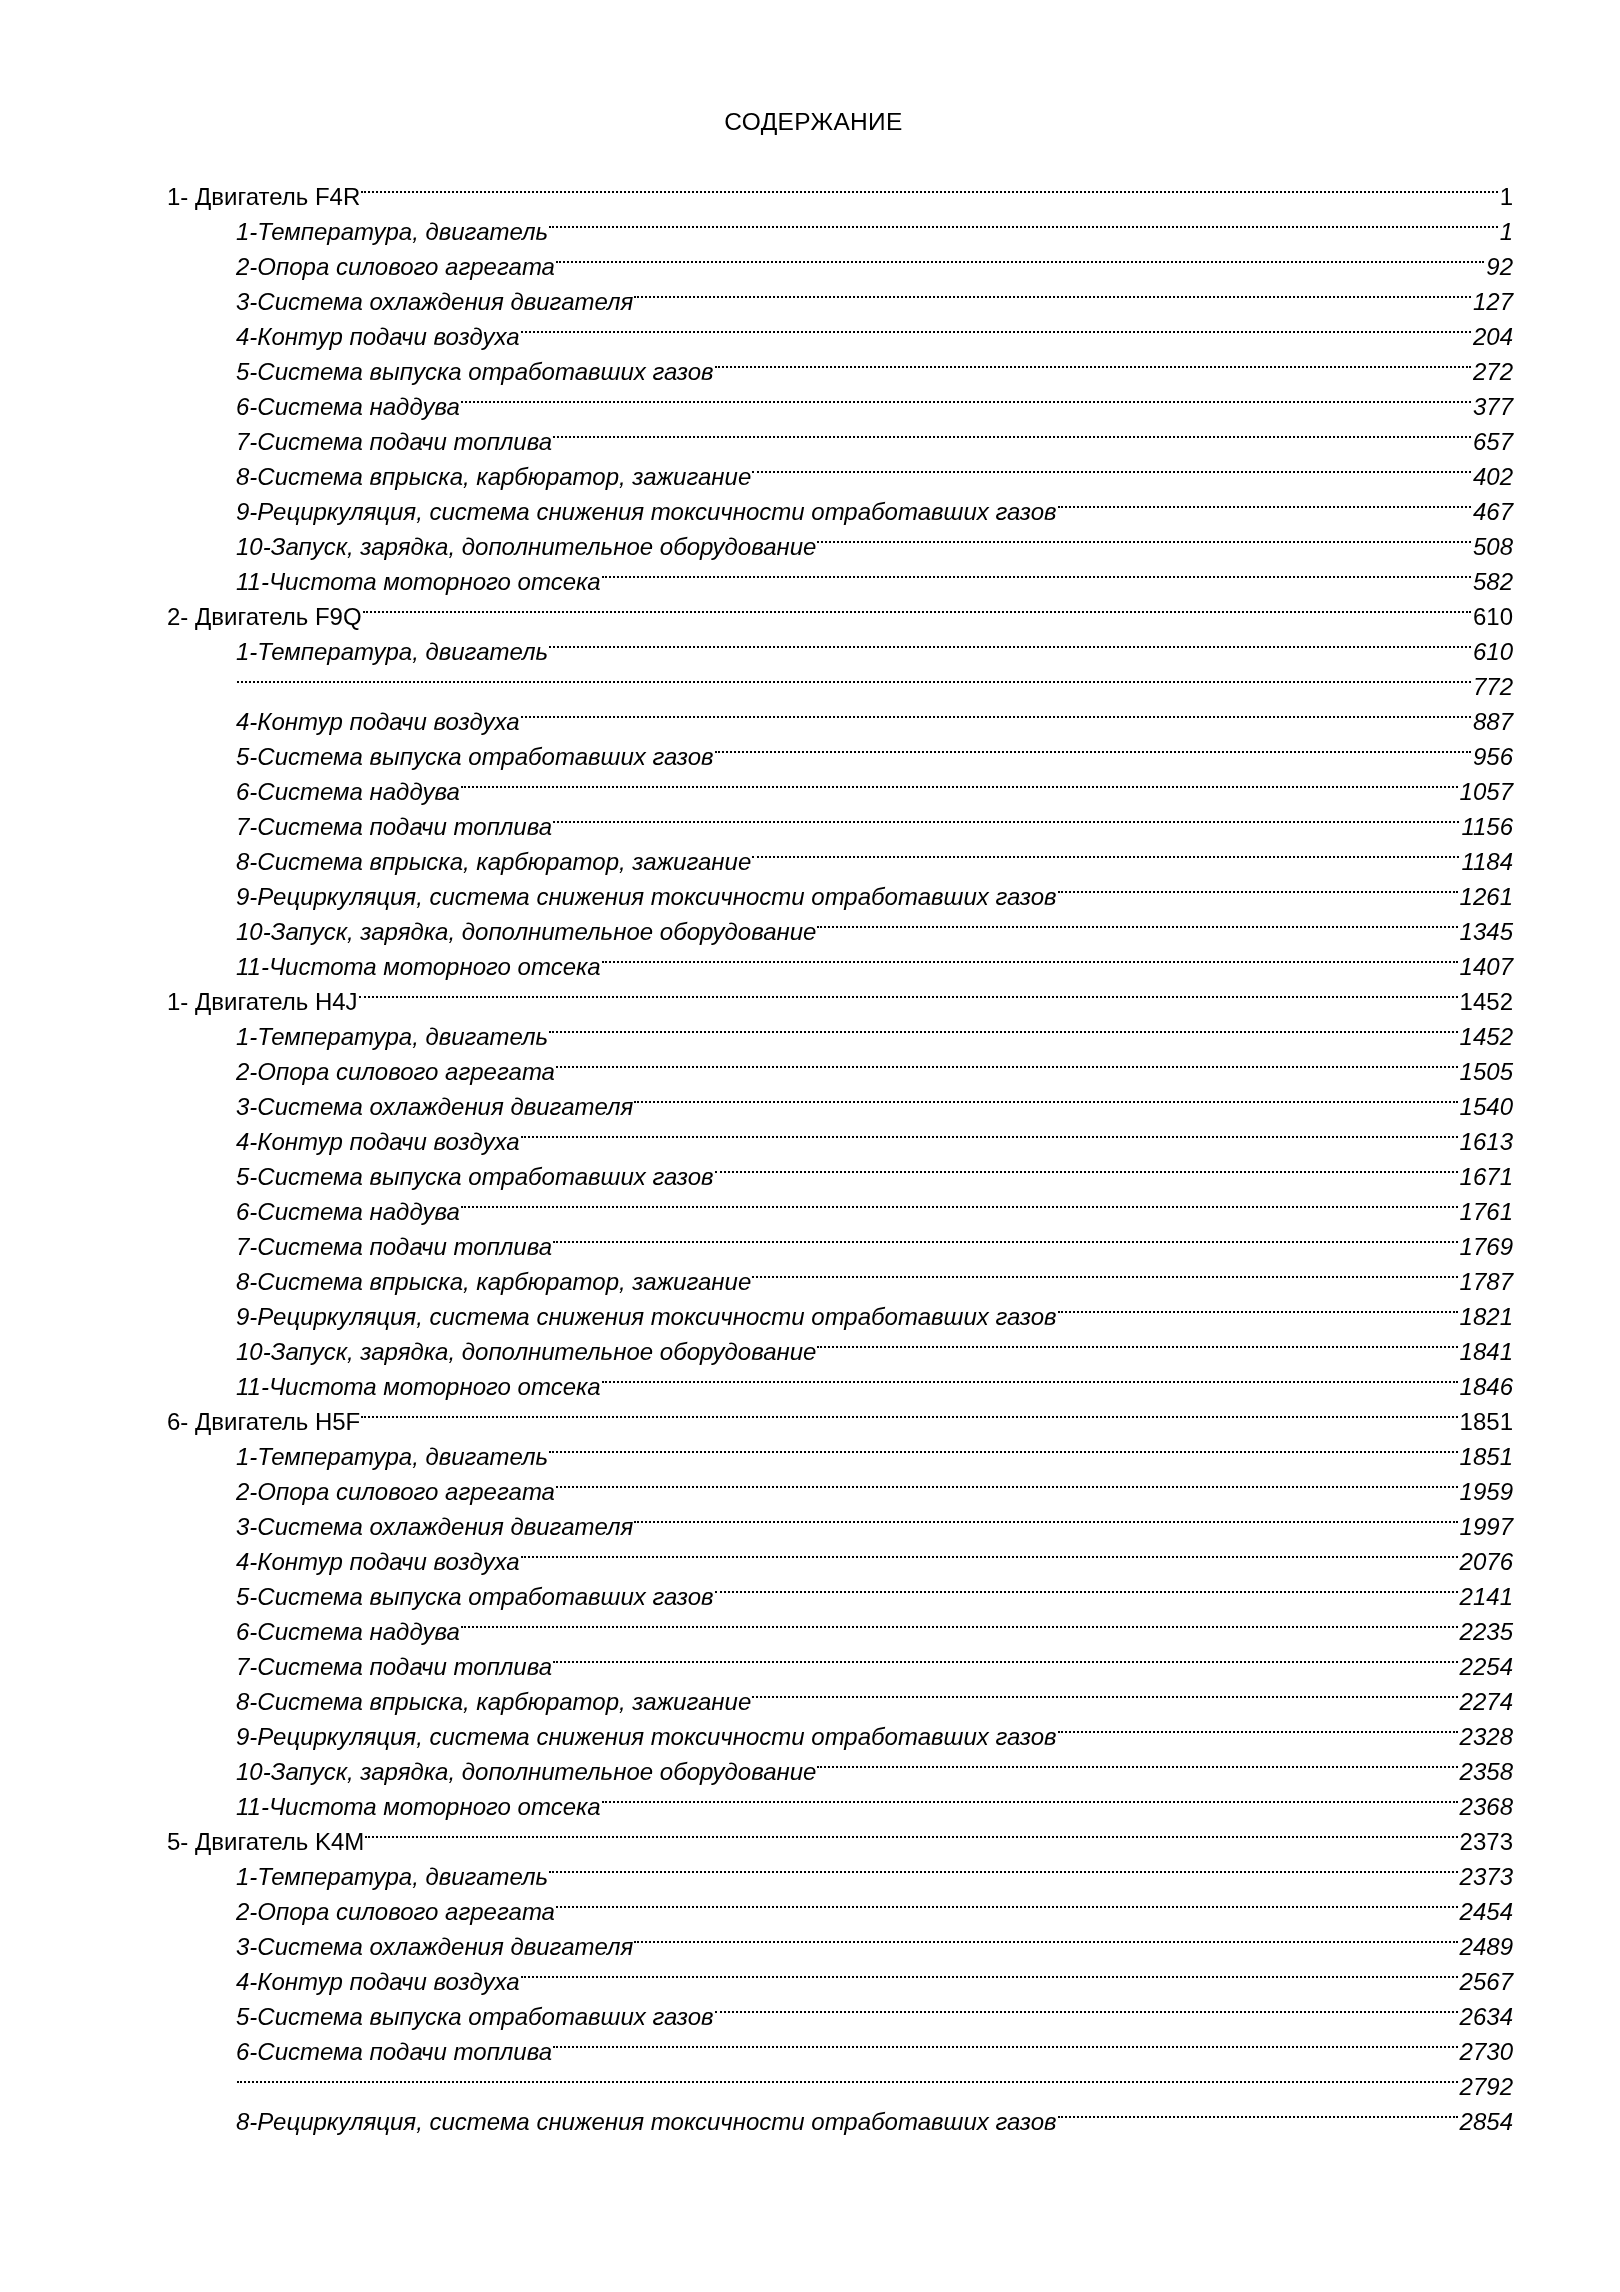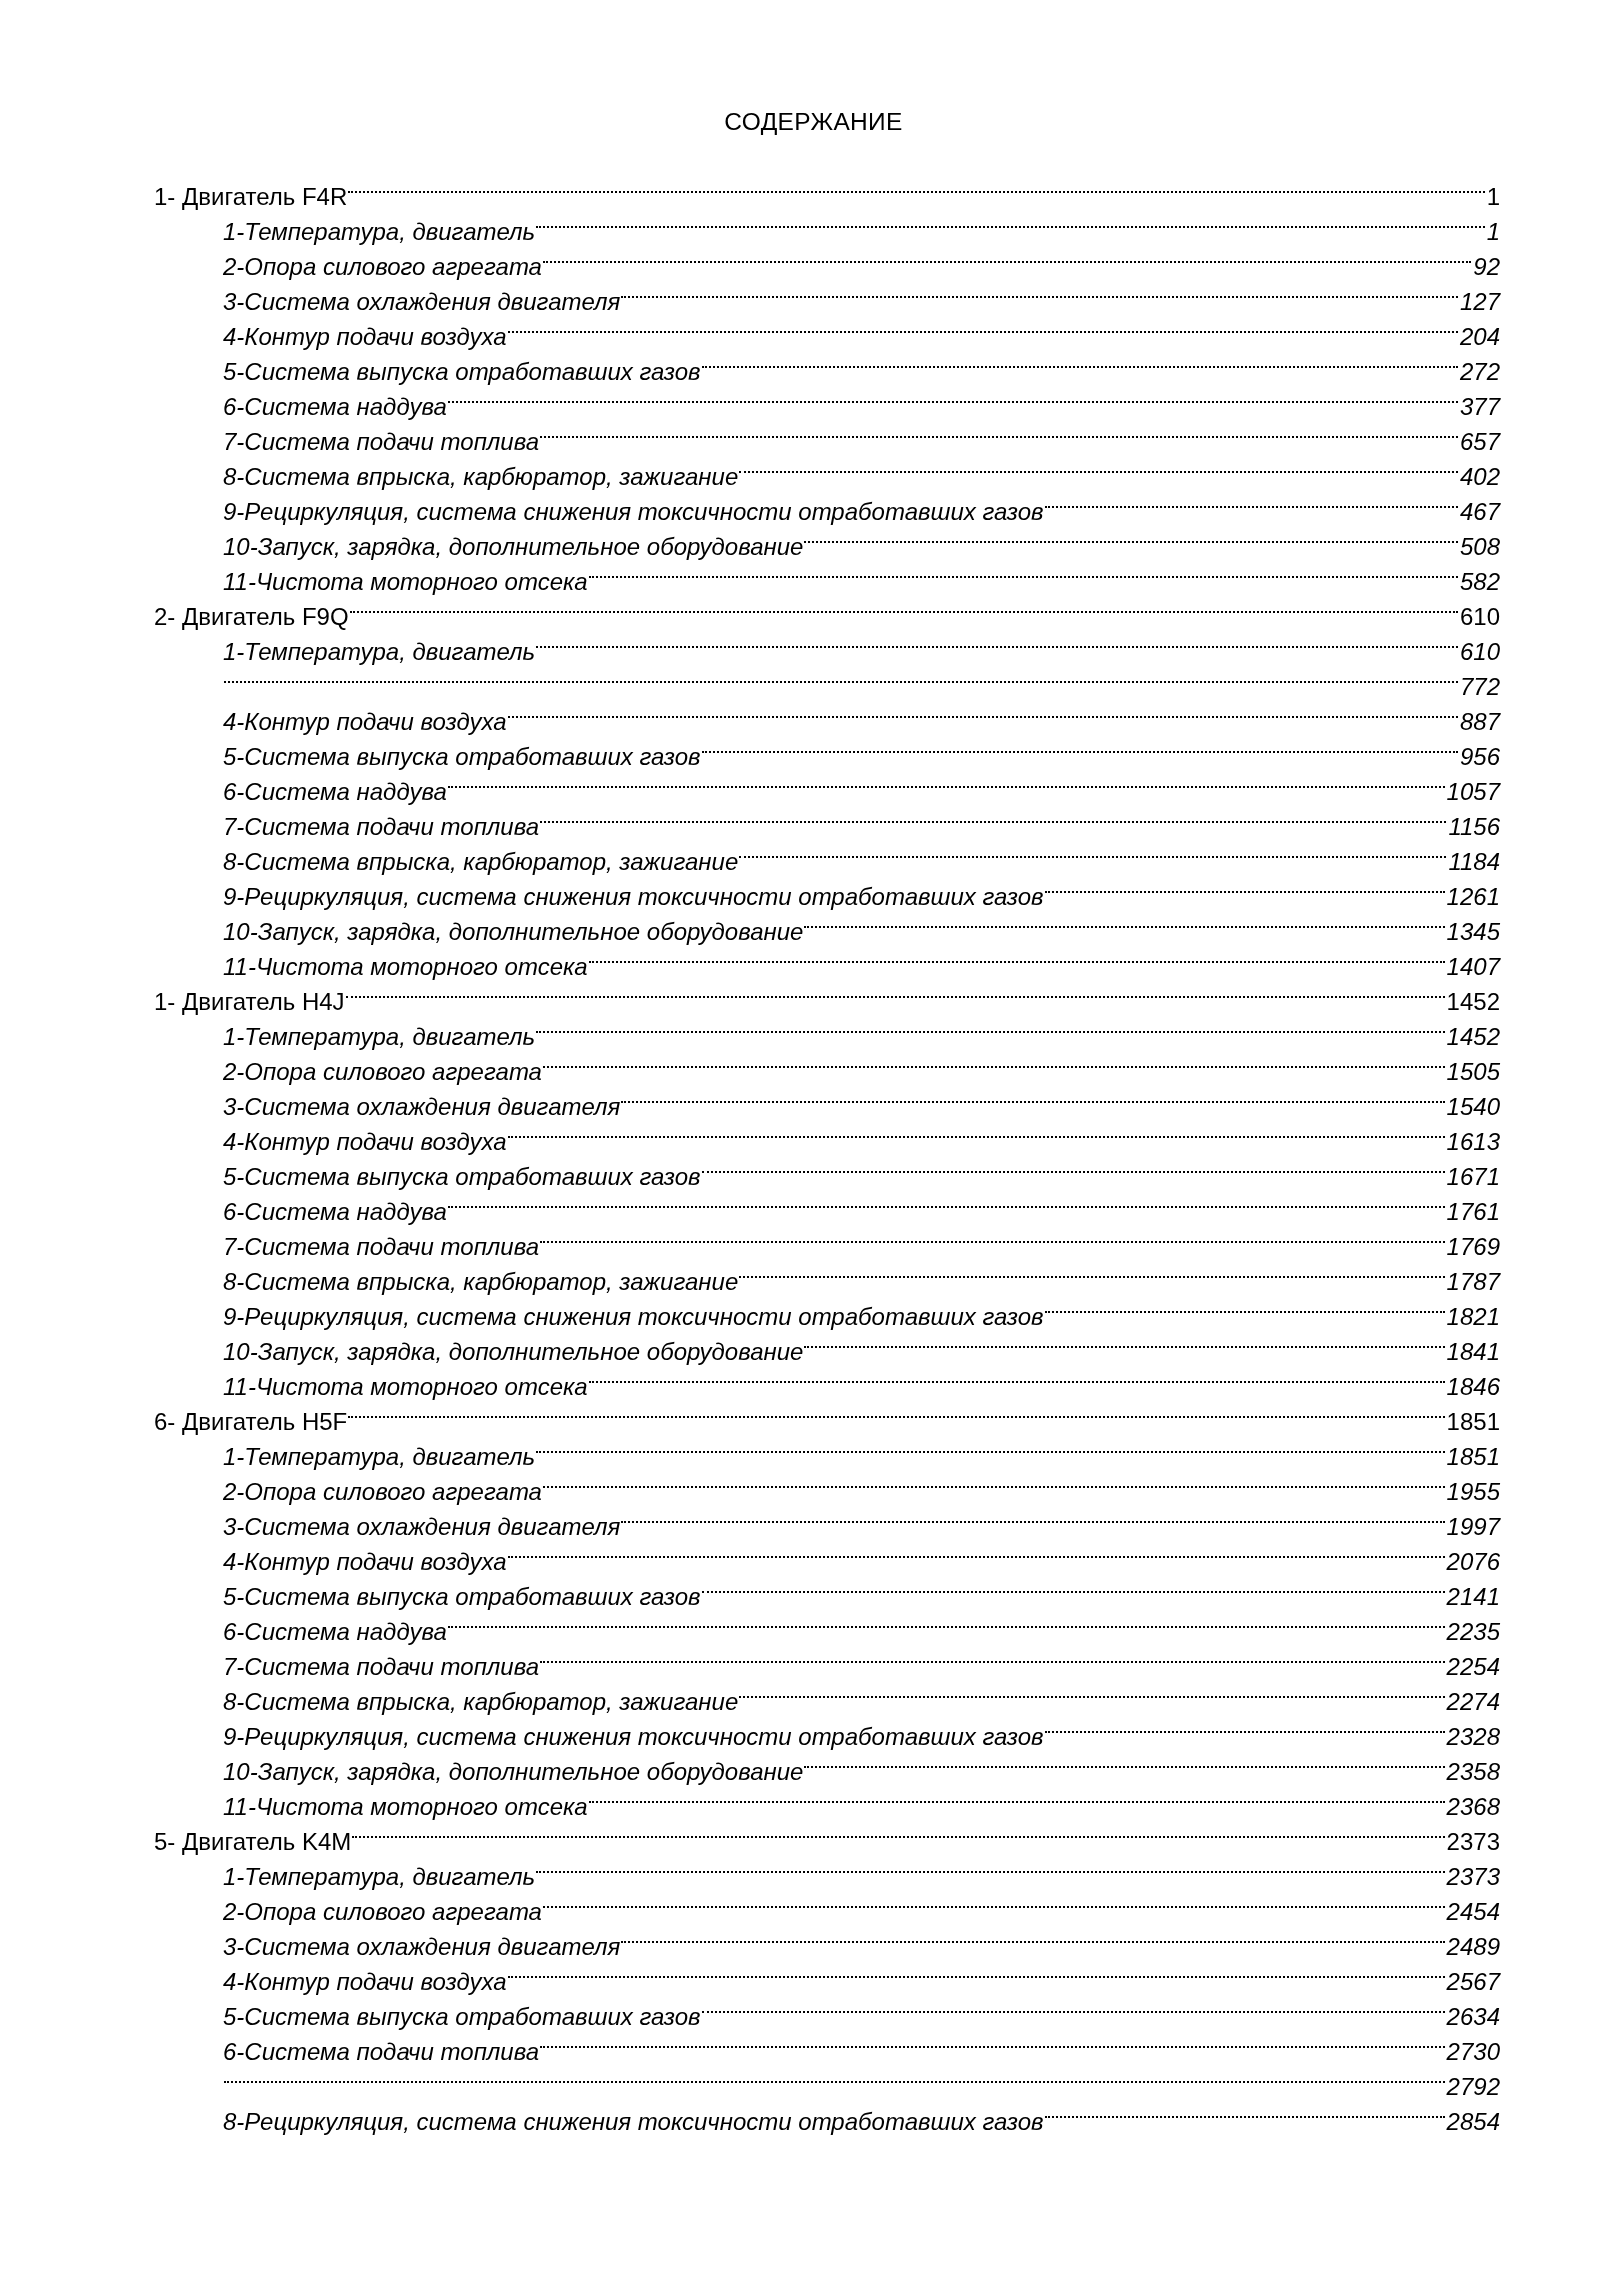--- a/index.html
+++ b/index.html
@@ -5,21 +5,21 @@
   html, body { margin: 0; padding: 0; background: #ffffff; }
   body {
     width: 1620px; height: 2293px; position: relative; overflow: hidden;
     font-family: "Liberation Sans", sans-serif; color: #000000;
   }
   .title {
     position: absolute; top: 108px; left: 0; width: 1627px;
     text-align: center; font-size: 24.5px; letter-spacing: 0.3px;
   }
   .toc {
-    position: absolute; top: 171px; left: 154px; width: 1346px;
+    position: absolute; top: 171px; left: 167px; width: 1346px;
   }
   .row {
     display: flex; align-items: baseline; height: 35px;
     font-size: 24px; line-height: 35px; white-space: nowrap;
   }
   .row.sub { padding-left: 69px; font-style: italic; }
   .row .label { flex: 0 0 auto; }
   .row .leader {
     flex: 1 1 auto; overflow: hidden; margin: 0 2px 0 1px;
     position: relative; height: 34px;
@@ -216,21 +216,21 @@
     <span class="page">1851</span>
   </div>
     <div class="row sub">
     <span class="label">1-Температура, двигатель</span>
     <span class="leader"></span>
     <span class="page">1851</span>
   </div>
     <div class="row sub">
     <span class="label">2-Опора силового агрегата</span>
     <span class="leader"></span>
-    <span class="page">1955</span>
+    <span class="page">1959</span>
   </div>
     <div class="row sub">
     <span class="label">3-Система охлаждения двигателя</span>
     <span class="leader"></span>
     <span class="page">1997</span>
   </div>
     <div class="row sub">
     <span class="label">4-Контур подачи воздуха</span>
     <span class="leader"></span>
     <span class="page">2076</span>

